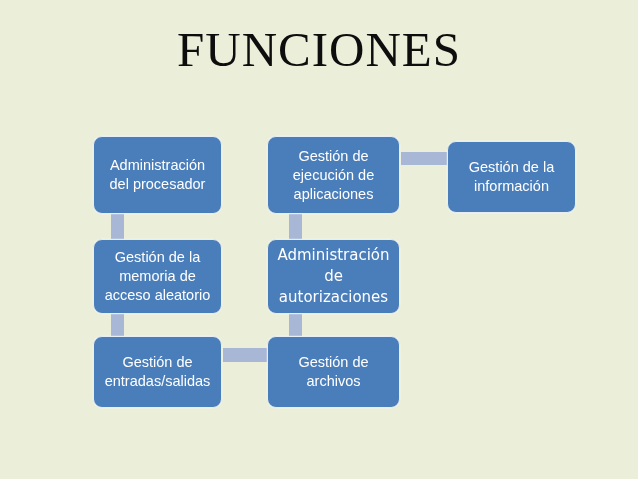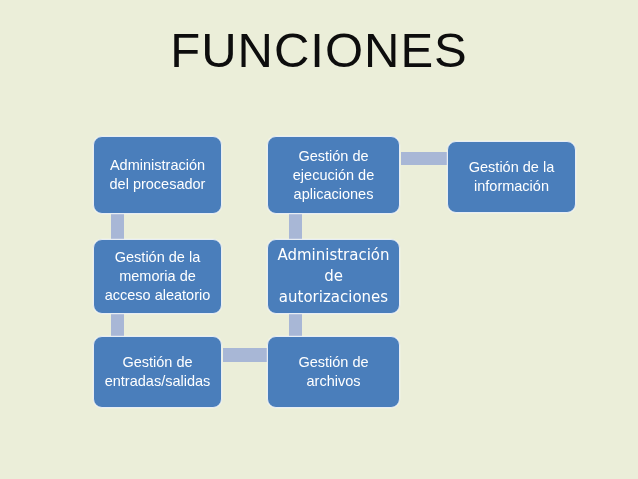--- a/index.html
+++ b/index.html
@@ -21,21 +21,21 @@
     background: #ebeed9;
   }
 
   
   #slide-title {
     position: absolute;
     left: 0;
     top: 22px;
     width: 638px;
     text-align: center;
-    font-family: Liberation Sans, sans-serif;
+    font-family: Liberation Serif, serif;
     font-size: 49px;
     line-height: 56px;
     font-weight: 400;
     letter-spacing: 1px;
     color: #0d0d0d;
     white-space: nowrap;
   }
 
   
   .connector {

